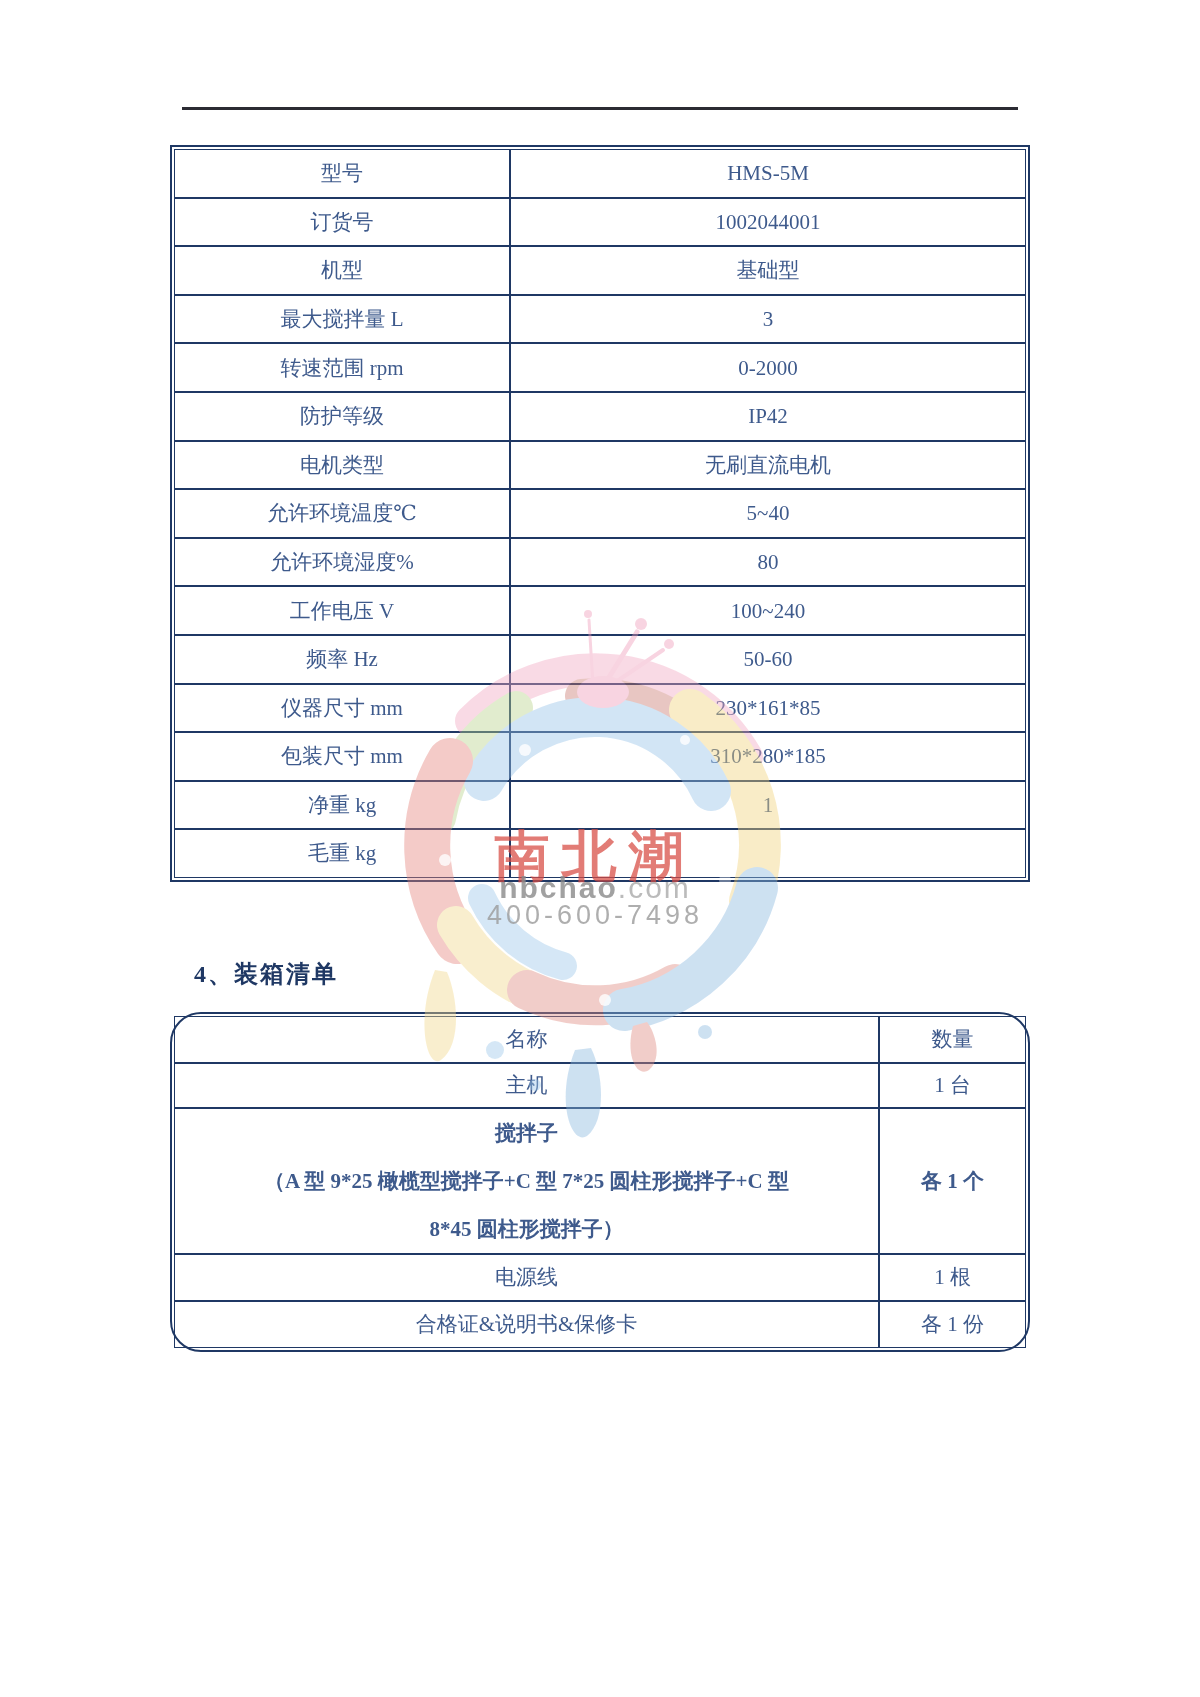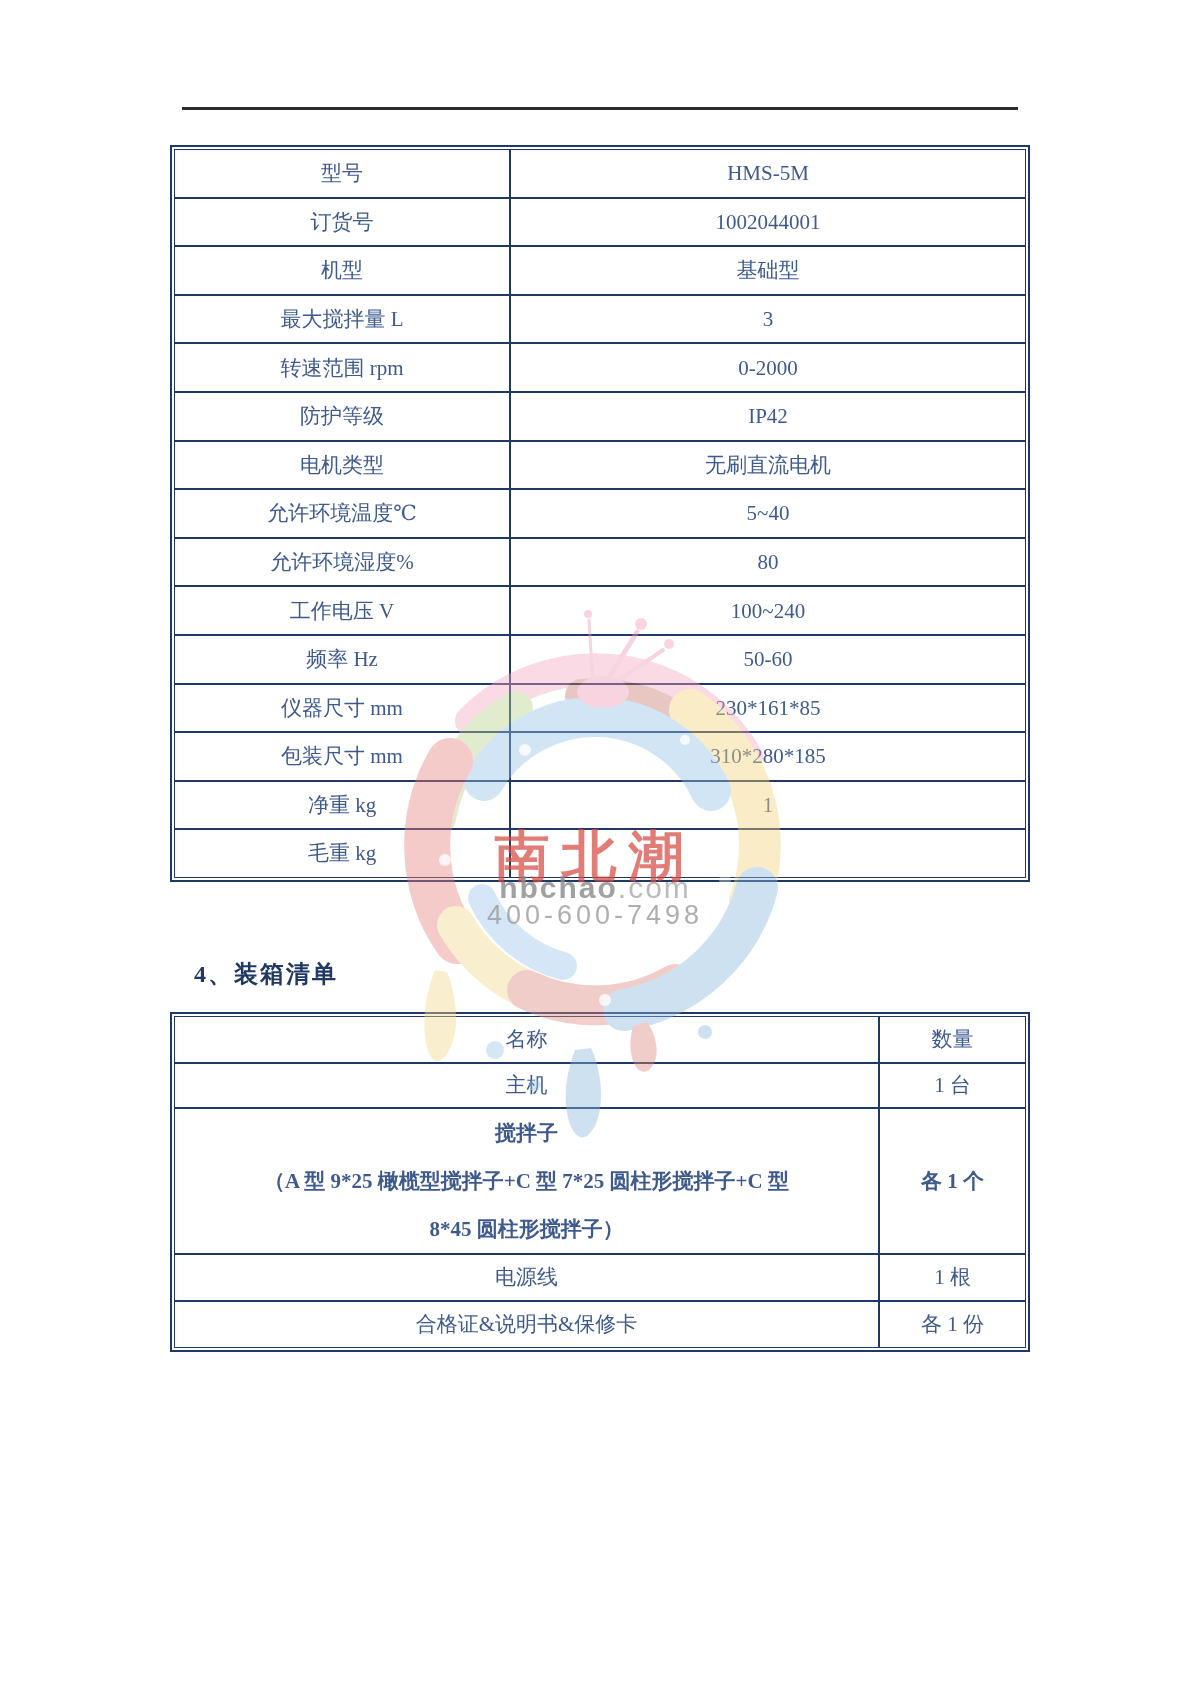--- a/index.html
+++ b/index.html
@@ -41,21 +41,21 @@
   .spec .lbl{width:336px;border-right:2px solid #1f3864;}
   .spec .val{flex:1;}
   
   .section-heading{
     position:absolute;left:182px;top:958px;
     color:#1f3864;font-size:24px;font-weight:bold;
     letter-spacing:2px;
     margin-left:12px;
   }
   
-  .pack{top:1012px;height:340px;}
+  .pack{top:1012px;height:340px;border-radius:31px;}
   .pack .lbl{flex:1;border-right:2px solid #1f3864;}
   .pack .qty{width:145px;flex:none;}
   .r-50{flex:50 1 0;}
   .r-48{flex:48 1 0;}
   .r-142{flex:142 1 0;font-weight:bold;}
   .pack .multiline{flex-direction:column;justify-content:center;line-height:48px;}
   
   .watermark{
     position:absolute;left:375px;top:580px;width:440px;height:580px;
     pointer-events:none;z-index:5;

